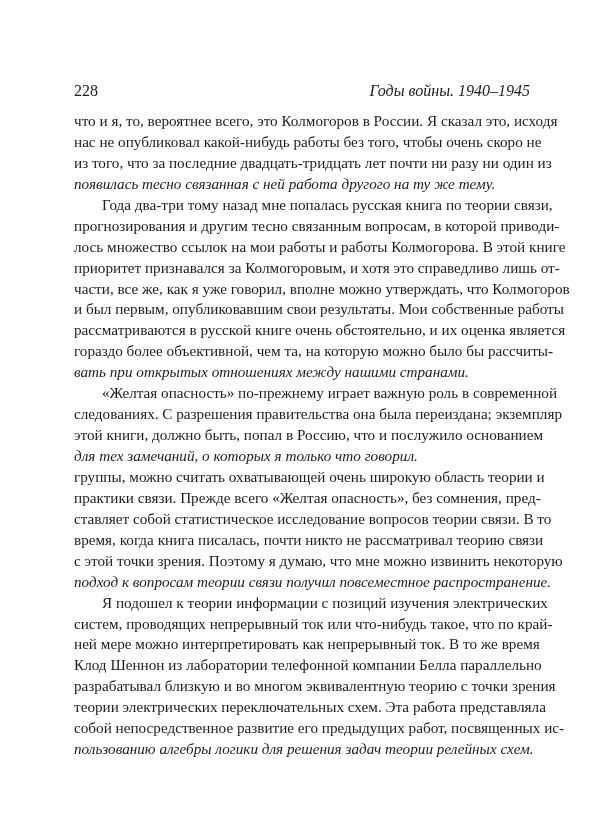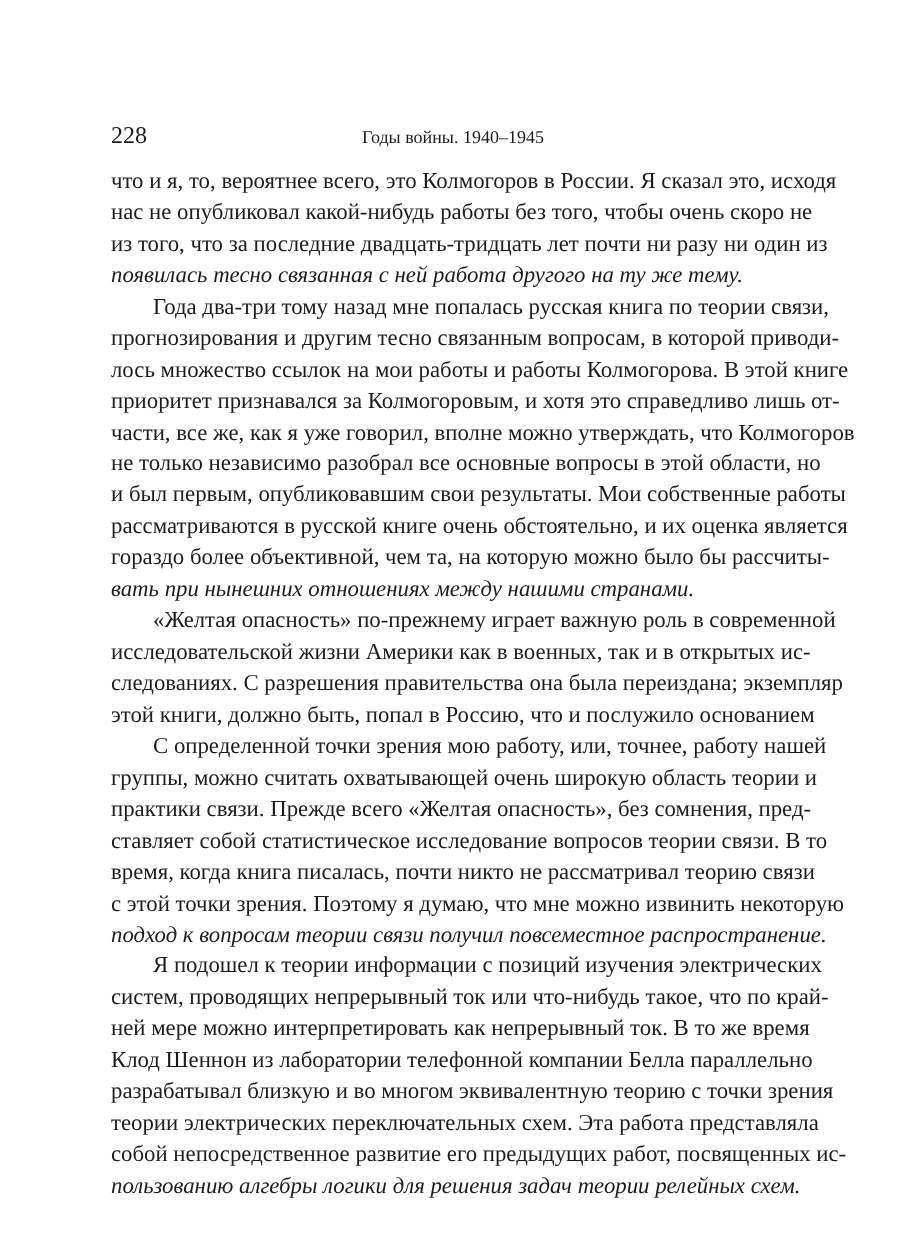--- a/index.html
+++ b/index.html
@@ -18,22 +18,23 @@
   .running-head {
     position: absolute;
     left: 74px; top: 80px; width: 456px; height: 22px;
   }
   .page-number {
     position: absolute; left: 0; top: 0;
     font-size: 16px; line-height: 22px;
   }
   .running-title {
     position: absolute; left: 0; right: 0; top: 0;
-    text-align: center;
-    font-size: 12px; line-height: 22px;
+    text-align: right;
+    font-style: italic;
+    font-size: 16px; line-height: 22px;
   }
   .body-text {
     position: absolute;
     left: 74px; top: 111px; width: 456px;
     font-size: 15.2px;
     line-height: 20.95px;
   }
   .line {
     display: block;
     height: 20.95px;
@@ -61,36 +62,34 @@
       <span class="line">из того, что за последние двадцать-тридцать лет почти ни разу ни один из</span>
       <span class="line last">появилась тесно связанная с ней работа другого на ту же тему.</span>
     </div>
 
     <div>
       <span class="line indent">Года два-три тому назад мне попалась русская книга по теории связи,</span>
       <span class="line">прогнозирования и другим тесно связанным вопросам, в которой приводи-</span>
       <span class="line">лось множество ссылок на мои работы и работы Колмогорова. В этой книге</span>
       <span class="line">приоритет признавался за Колмогоровым, и хотя это справедливо лишь от-</span>
       <span class="line">части, все же, как я уже говорил, вполне можно утверждать, что Колмогоров</span>
-      <span class="line">не только независимо разобрал все основные вопросы в этой области, но</span>
       <span class="line">и был первым, опубликовавшим свои результаты. Мои собственные работы</span>
       <span class="line">рассматриваются в русской книге очень обстоятельно, и их оценка является</span>
       <span class="line">гораздо более объективной, чем та, на которую можно было бы рассчиты-</span>
-      <span class="line last">вать при нынешних отношениях между нашими странами.</span>
+      <span class="line last">вать при открытых отношениях между нашими странами.</span>
     </div>
 
     <div>
       <span class="line indent">«Желтая опасность» по-прежнему играет важную роль в современной</span>
-      <span class="line">исследовательской жизни Америки как в военных, так и в открытых ис-</span>
       <span class="line">следованиях. С разрешения правительства она была переиздана; экземпляр</span>
       <span class="line">этой книги, должно быть, попал в Россию, что и послужило основанием</span>
+      <span class="line last">для тех замечаний, о которых я только что говорил.</span>
     </div>
 
     <div>
-      <span class="line indent">С определенной точки зрения мою работу, или, точнее, работу нашей</span>
       <span class="line">группы, можно считать охватывающей очень широкую область теории и</span>
       <span class="line">практики связи. Прежде всего «Желтая опасность», без сомнения, пред-</span>
       <span class="line">ставляет собой статистическое исследование вопросов теории связи. В то</span>
       <span class="line">время, когда книга писалась, почти никто не рассматривал теорию связи</span>
       <span class="line">с этой точки зрения. Поэтому я думаю, что мне можно извинить некоторую</span>
       <span class="line last">подход к вопросам теории связи получил повсеместное распространение.</span>
     </div>
 
     <div>
       <span class="line indent">Я подошел к теории информации с позиций изучения электрических</span>

